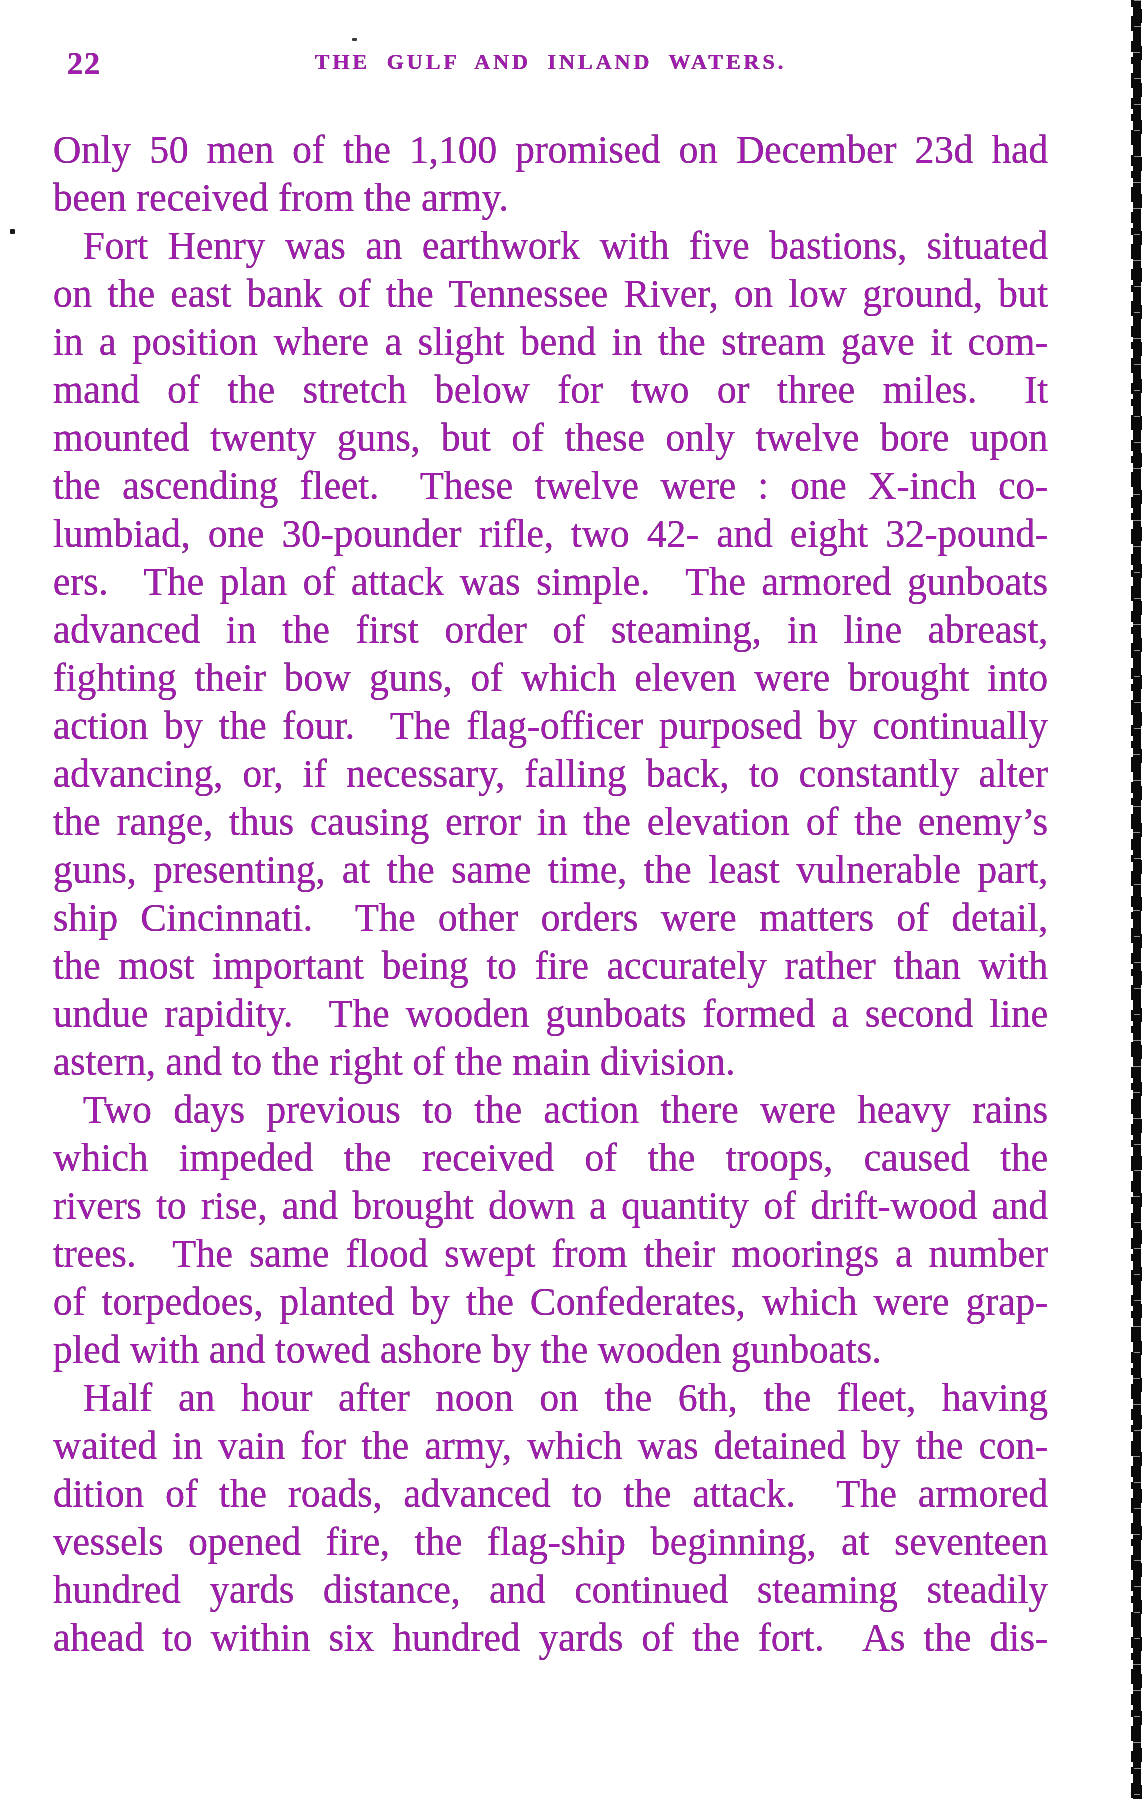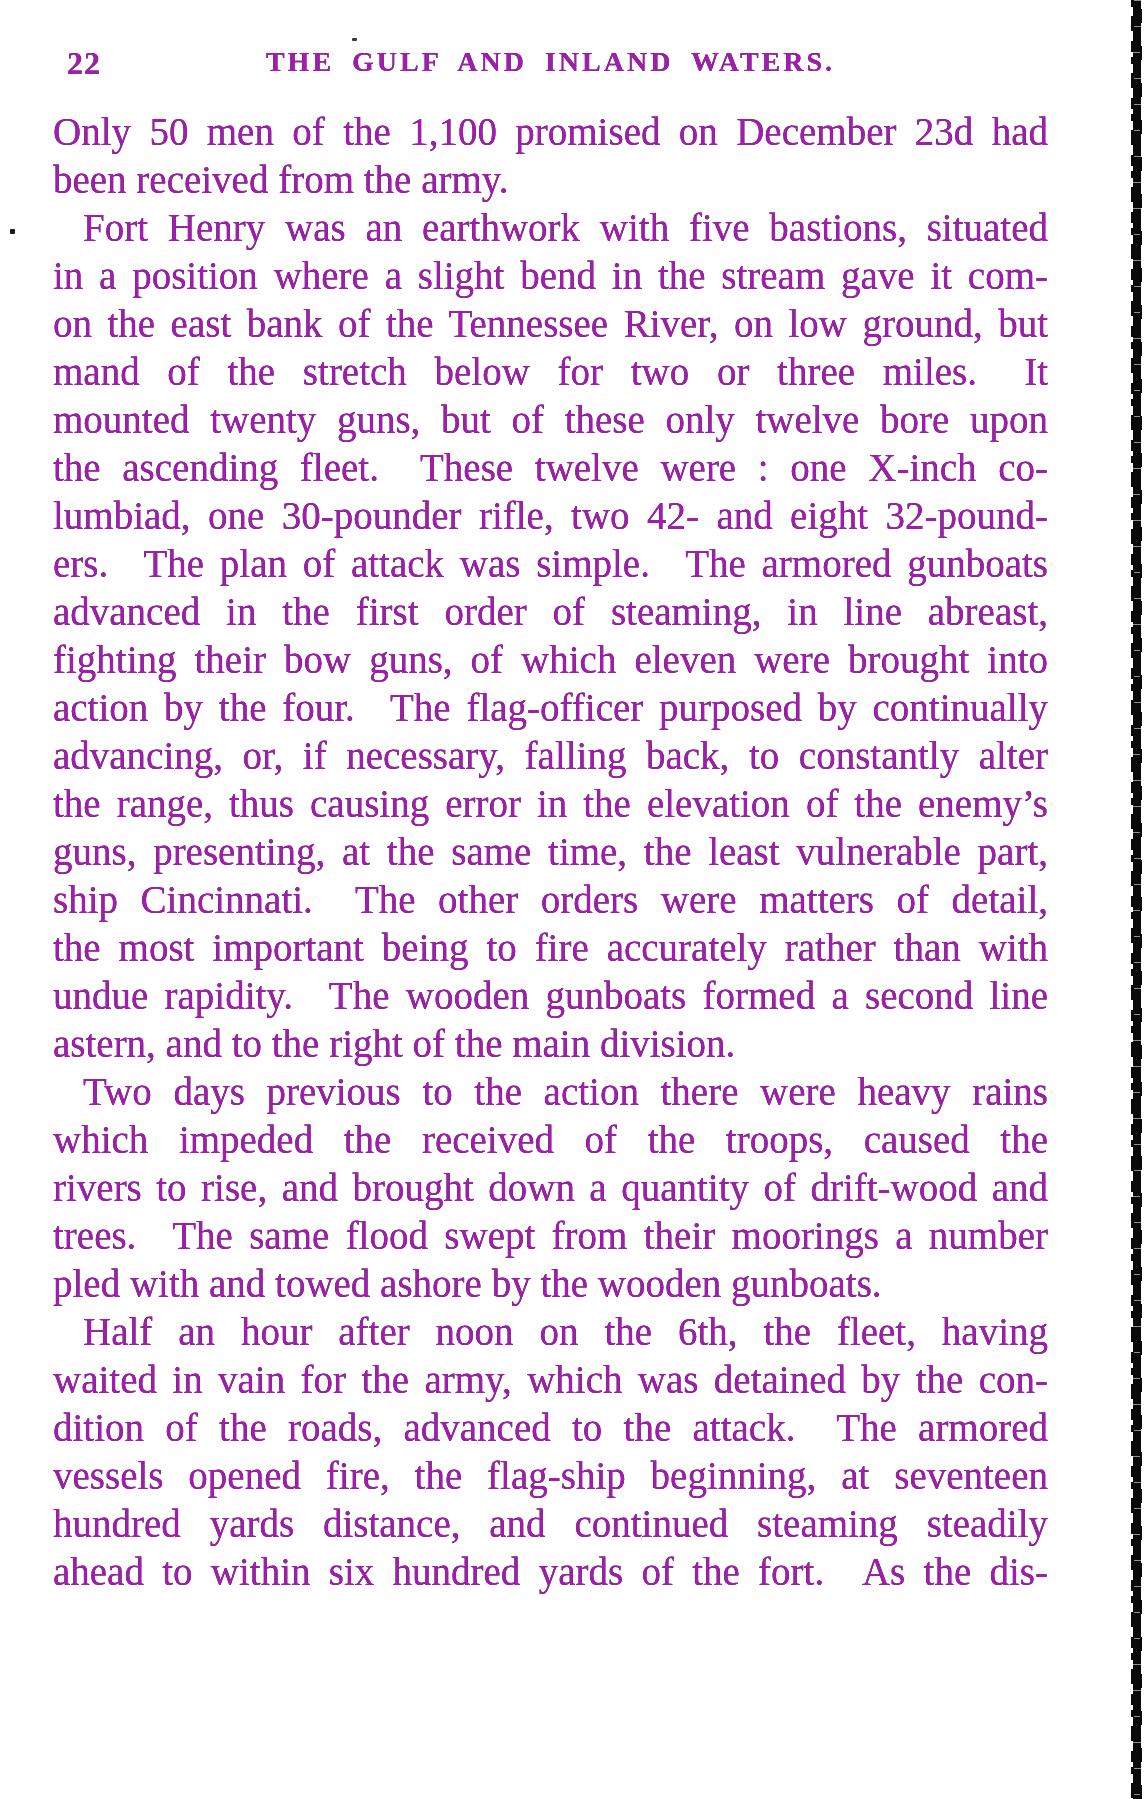--- a/index.html
+++ b/index.html
@@ -24,31 +24,31 @@
     position: absolute;
     left: 14px;
     top: 1px;
     font-size: 32px;
     font-weight: 700;
     letter-spacing: 1px;
     text-shadow: 0 0 0.5px rgba(0,0,0,0.85);
   }
   .title {
     text-align: center;
-    font-size: 28px;
+    font-size: 22px;
     font-weight: 700;
     letter-spacing: 3px;
     word-spacing: 8px;
     line-height: 36px;
     text-shadow: 0 0 0.5px rgba(0,0,0,0.85);
   }
 
   
   .body-text {
-    margin: 26px 0 0 53px;
+    margin: 44px 0 0 53px;
     width: 995px;
     font-size: 39px;
     text-shadow: 0 0 0.45px rgba(0,0,0,0.9);
   }
   .line {
     height: 48px;
     line-height: 48px;
     text-align: justify;
     text-align-last: justify;
     overflow: visible;
@@ -105,22 +105,22 @@
     <div class="title">THE GULF AND INLAND WATERS.</div>
   </header>
 
   <main class="body-text">
       <div class="paragraph">
         <div class="line">Only 50 men of the 1,100 promised on December 23d had</div>
         <div class="line para-end">been received from the army.</div>
       </div>
       <div class="paragraph">
         <div class="line indent">Fort Henry was an earthwork with five bastions, situated</div>
+        <div class="line">on the east bank of the Tennessee River, on low ground, but</div>
         <div class="line">in a position where a slight bend in the stream gave it com-</div>
-        <div class="line">on the east bank of the Tennessee River, on low ground, but</div>
         <div class="line">mand of the stretch below for two or three miles.  It</div>
         <div class="line">mounted twenty guns, but of these only twelve bore upon</div>
         <div class="line">the ascending fleet.  These twelve were : one X-inch co-</div>
         <div class="line">lumbiad, one 30-pounder rifle, two 42- and eight 32-pound-</div>
         <div class="line">ers.  The plan of attack was simple.  The armored gunboats</div>
         <div class="line">advanced in the first order of steaming, in line abreast,</div>
         <div class="line">fighting their bow guns, of which eleven were brought into</div>
         <div class="line">action by the four.  The flag-officer purposed by continually</div>
         <div class="line">advancing, or, if necessary, falling back, to constantly alter</div>
         <div class="line">the range, thus causing error in the elevation of the enemy’s</div>
@@ -128,20 +128,21 @@
         <div class="line">ship Cincinnati.  The other orders were matters of detail,</div>
         <div class="line">the most important being to fire accurately rather than with</div>
         <div class="line">undue rapidity.  The wooden gunboats formed a second line</div>
         <div class="line para-end">astern, and to the right of the main division.</div>
       </div>
       <div class="paragraph">
         <div class="line indent">Two days previous to the action there were heavy rains</div>
         <div class="line">which impeded the received of the troops, caused the</div>
         <div class="line">rivers to rise, and brought down a quantity of drift-wood and</div>
         <div class="line">trees.  The same flood swept from their moorings a number</div>
+        <div class="line">of torpedoes, planted by the Confederates, which were grap-</div>
         <div class="line para-end">pled with and towed ashore by the wooden gunboats.</div>
       </div>
       <div class="paragraph">
         <div class="line indent">Half an hour after noon on the 6th, the fleet, having</div>
         <div class="line">waited in vain for the army, which was detained by the con-</div>
         <div class="line">dition of the roads, advanced to the attack.  The armored</div>
         <div class="line">vessels opened fire, the flag-ship beginning, at seventeen</div>
         <div class="line">hundred yards distance, and continued steaming steadily</div>
         <div class="line">ahead to within six hundred yards of the fort.  As the dis-</div>
       </div>

